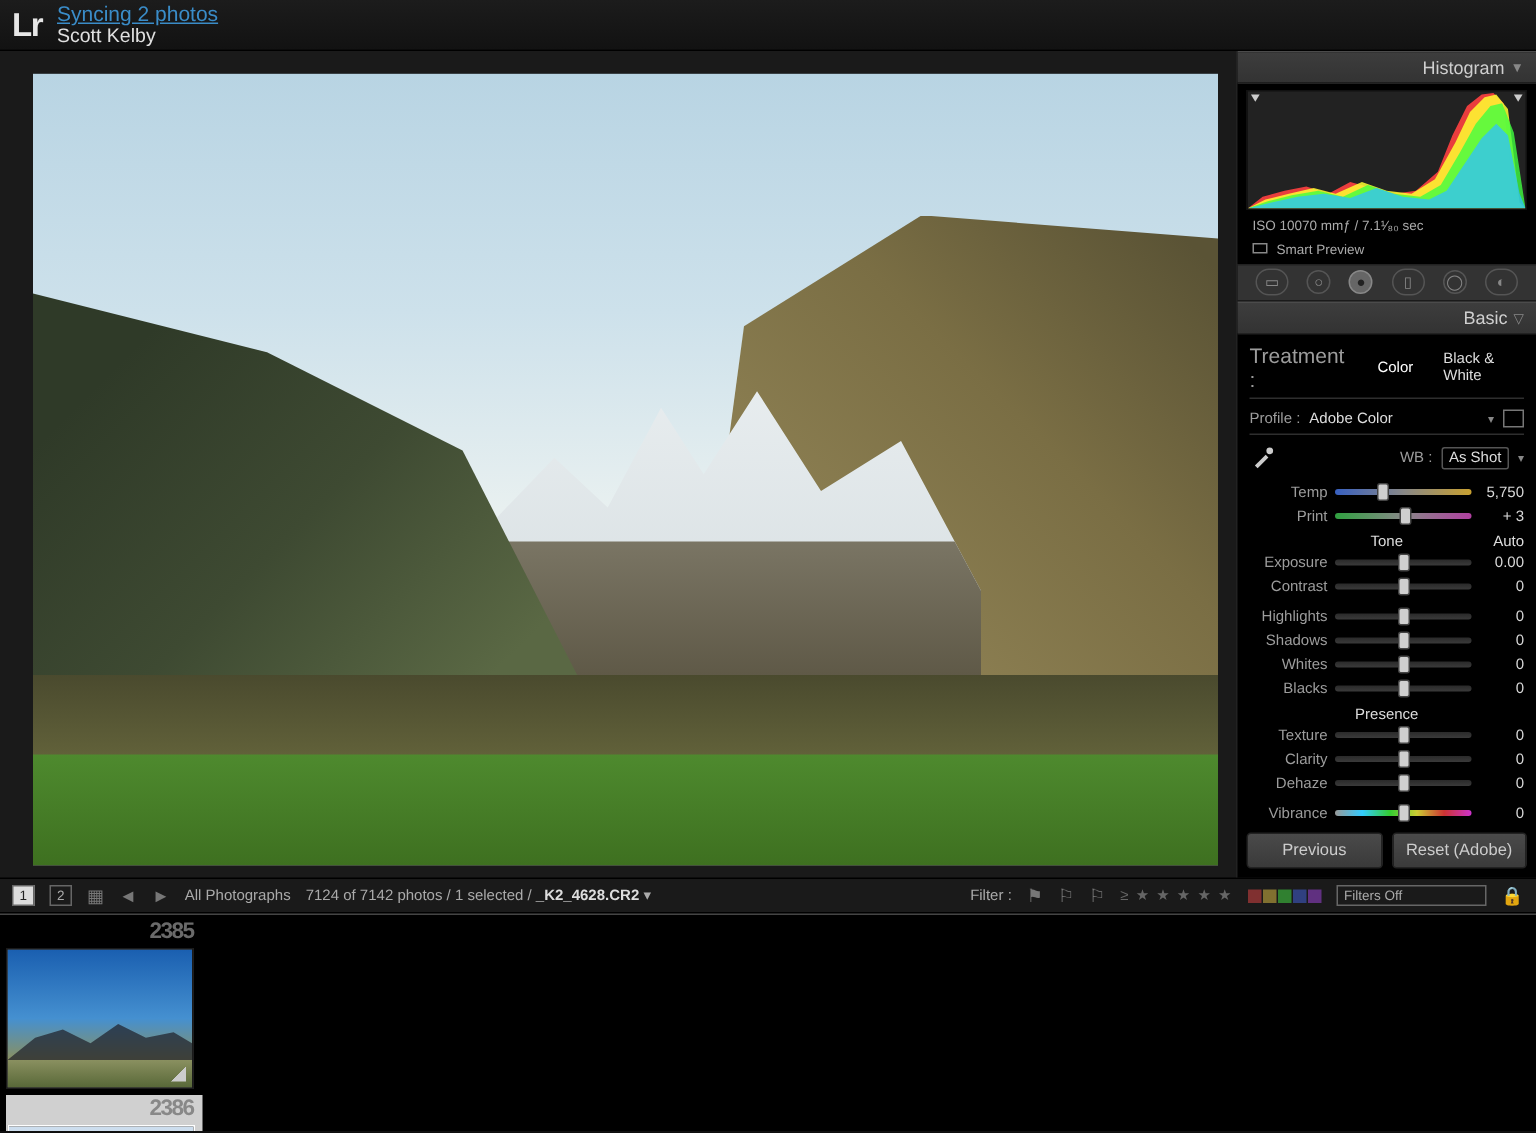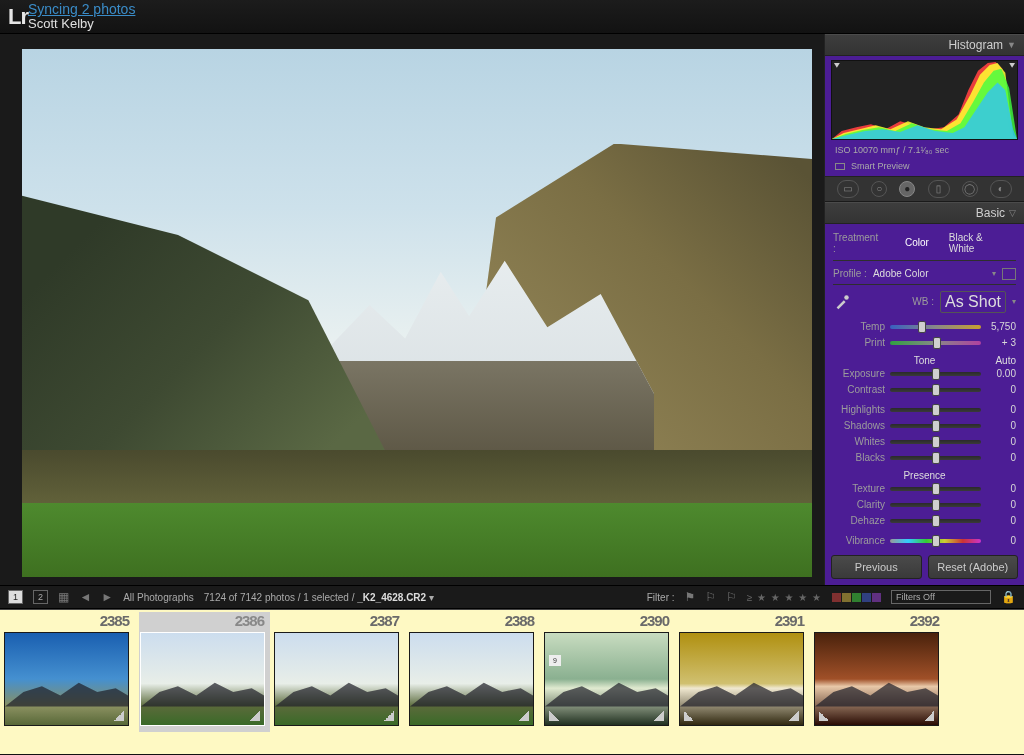--- a/index.html
+++ b/index.html
@@ -13,21 +13,21 @@
   }
   
   .topbar {
     height: 34px;
     display: flex;
     align-items: center;
     padding: 0 10px 0 8px;
     background: linear-gradient(#1c1c1c,#121212);
     border-bottom: 1px solid #000;
   }
-  .logo { font-size: 22px; font-weight: 300; color:#e6e6e6; margin-right:0; letter-spacing:-1px;}
+  .logo { font-size: 22px; font-weight: 300; color:#e6e6e6; margin-right:10px; letter-spacing:-1px;}
   .logo b{font-weight:600;}
   .id-block { display:flex; flex-direction:column; line-height:1.05;}
   .id-block .sync { font-size:14px; color:#3a8cc8;text-decoration:underline;}
   .id-block .user { font-size:13px; color:#e0e0e0;}
   .modules { margin-left:auto; display:flex; gap:0; align-items:center;}
   .modules span { font-size:18px; color:#9f9f9f; padding:0 12px; cursor:pointer; }
   .modules span.active { color:#fff; }
   .modules .sep { width:1px;height:16px;background:#555; }
   
   .main {
@@ -45,21 +45,21 @@
   .sky { position:absolute; inset:0; background:linear-gradient(to bottom,#b8d4e3 0%,#cde1eb 30%,#e8f0f0 55%,#f0f3ee 70%);}
   .mtn-left  { position:absolute; left:-5%; bottom:12%; width:55%; height:62%; background:linear-gradient(135deg,#2f3a28 20%,#3e4a32 50%,#5a6844 80%); clip-path:polygon(0 0,45% 15%,75% 35%,100% 100%,0 100%);}
   .mtn-snow  { position:absolute; left:35%; bottom:22%; width:45%; height:42%; background:linear-gradient(#e9eef0,#d5dde0); clip-path:polygon(0 100%,8% 50%,20% 30%,30% 45%,40% 15%,48% 35%,58% 10%,70% 40%,85% 25%,100% 70%,100% 100%);}
   .mtn-snow::after{content:"";position:absolute;inset:55% 0 0 0;background:linear-gradient(#7a7564,#5c5644);}
   .mtn-right { position:absolute; right:-5%; bottom:12%; width:50%; height:70%; background:linear-gradient(225deg,#5a5335 10%,#7a6e44 40%,#8c7f52 70%); clip-path:polygon(10% 20%,40% 0,100% 5%,100% 100%,0 100%);}
   .trees { position:absolute; left:0; right:0; bottom:10%; height:14%; background:linear-gradient(#4a4a2e,#6a6a3e); filter:blur(.5px);}
   .grass { position:absolute; left:0;right:0;bottom:0;height:14%; background:linear-gradient(#4e8a2e,#3e7020);}
   
   .right {
     width: 202px;
-    background:#4c1d95;
+    background:#000000;
     border-left:1px solid #222;
     display:flex; flex-direction:column;
     font-size:11px;
     color:#bdbdbd;
   }
   .panel-header {
     background:linear-gradient(#3d3d3d,#333);
     border-top:1px solid #4b4b4b;
     border-bottom:1px solid #222;
     padding:3px 8px;
@@ -83,48 +83,48 @@
   .row .lbl { width:52px; text-align:right; font-size:10px; color:#9c9c9c;}
   .row .val { width:30px; text-align:right; font-size:10px; color:#d8d8d8;}
   .slider { flex:1; height:4px; background:linear-gradient(#2a2a2a,#3a3a3a); position:relative; border-radius:2px;}
   .slider.temp { background:linear-gradient(90deg,#3860c0,#888 50%,#c8a030);}
   .slider.tint { background:linear-gradient(90deg,#30a040,#888 50%,#b040a0);}
   .slider.vib  { background:linear-gradient(90deg,#999,#3cf,#3c3,#cc3,#c33,#c3c);}
   .slider .thumb{ position:absolute; top:-4px; width:8px;height:12px;background:#cfcfcf;border:1px solid #444;border-radius:2px; transform:translateX(-50%);}
   .sect { text-align:center; font-size:10px; color:#ddd; margin-top:4px; position:relative;}
   .sect .auto{ position:absolute;right:0;top:0;font-size:10px;color:#ddd;cursor:pointer;}
   .treatment-row{display:flex;align-items:center;padding:2px 0 4px;gap:8px;border-bottom:1px solid #2e2e2e;}
-  .treatment-row .lab{font-size:10px;color:#9c9c9c;}
+  .treatment-row .lab{font-size:14px;color:#9c9c9c;}
   .treatment-row .opt{font-size:10px;color:#ddd;padding:2px 6px;cursor:pointer;}
   .treatment-row .opt.on{color:#fff;}
   .profile-row{display:flex;align-items:center;gap:6px;padding:4px 0;border-bottom:1px solid #2e2e2e;}
   .profile-row .sel{flex:1;font-size:10px;color:#ddd;}
   .profile-row .grid{width:14px;height:12px;border:1px solid #777;}
   .wb-row{display:flex;align-items:center;gap:6px;padding:3px 0;}
   .wb-row .picker{width:18px;height:18px;}
   .wb-row .picker svg{width:100%;height:100%;}
   .wb-row .lab2{font-size:10px;color:#9c9c9c;margin-left:auto;}
-  .wb-row .sel{font-size:16px;color:#ddd;padding:1px 4px;border:1px solid #555;border-radius:2px;}
+  .wb-row .sel{font-size:10px;color:#ddd;padding:1px 4px;border:1px solid #555;border-radius:2px;}
   .btnrow{display:flex;gap:6px;padding:6px;}
   .btnrow button{flex:1;height:24px;background:linear-gradient(#4a4a4a,#3a3a3a);border:1px solid #222;color:#ccc;font-size:11px;border-radius:3px;cursor:pointer;}
   
   .secondbar{
     height:24px;background:#1a1a1a;border-top:1px solid #000;border-bottom:1px solid #000;
     display:flex;align-items:center;padding:0 8px;gap:10px;font-size:10px;color:#aaa;
   }
   .secondbar .box{border:1px solid #666;padding:0 4px;height:14px;display:flex;align-items:center;font-size:9px;}
   .secondbar .ico{color:#777;font-size:12px;cursor:pointer;}
   .secondbar .stars{letter-spacing:1px;color:#666;}
   .secondbar .colorlabels{display:flex;gap:1px;}
   .secondbar .colorlabels span{width:9px;height:9px;}
   .secondbar .sel{margin-left:auto;}
   
   .filmstrip{
-    height:145px;background:#fef9c3;border-top:1px solid #444;
-    display:flex;align-items:flex-start;padding:2px 4px;gap:4px;overflow:hidden;
+    height:145px;background:#000000;border-top:1px solid #444;
+    display:flex;align-items:flex-start;padding:2px 4px;gap:4px;overflow:hidden;flex-direction:column;
   }
   .thumb-cell{
     position:relative;width:131px;padding-top:2px;
   }
   .thumb-cell .num{position:absolute;top:0;right:6px;font-size:15px;font-weight:bold;color:#6a6a6a;letter-spacing:-1px;}
   .thumb-cell .frame{
     margin-top:18px;width:125px;height:94px;background:#444;border:1px solid #1a1a1a;
     position:relative;overflow:hidden;
   }
   .thumb-cell.sel{ background:#d0d0d0; padding:2px 1px 6px;}

